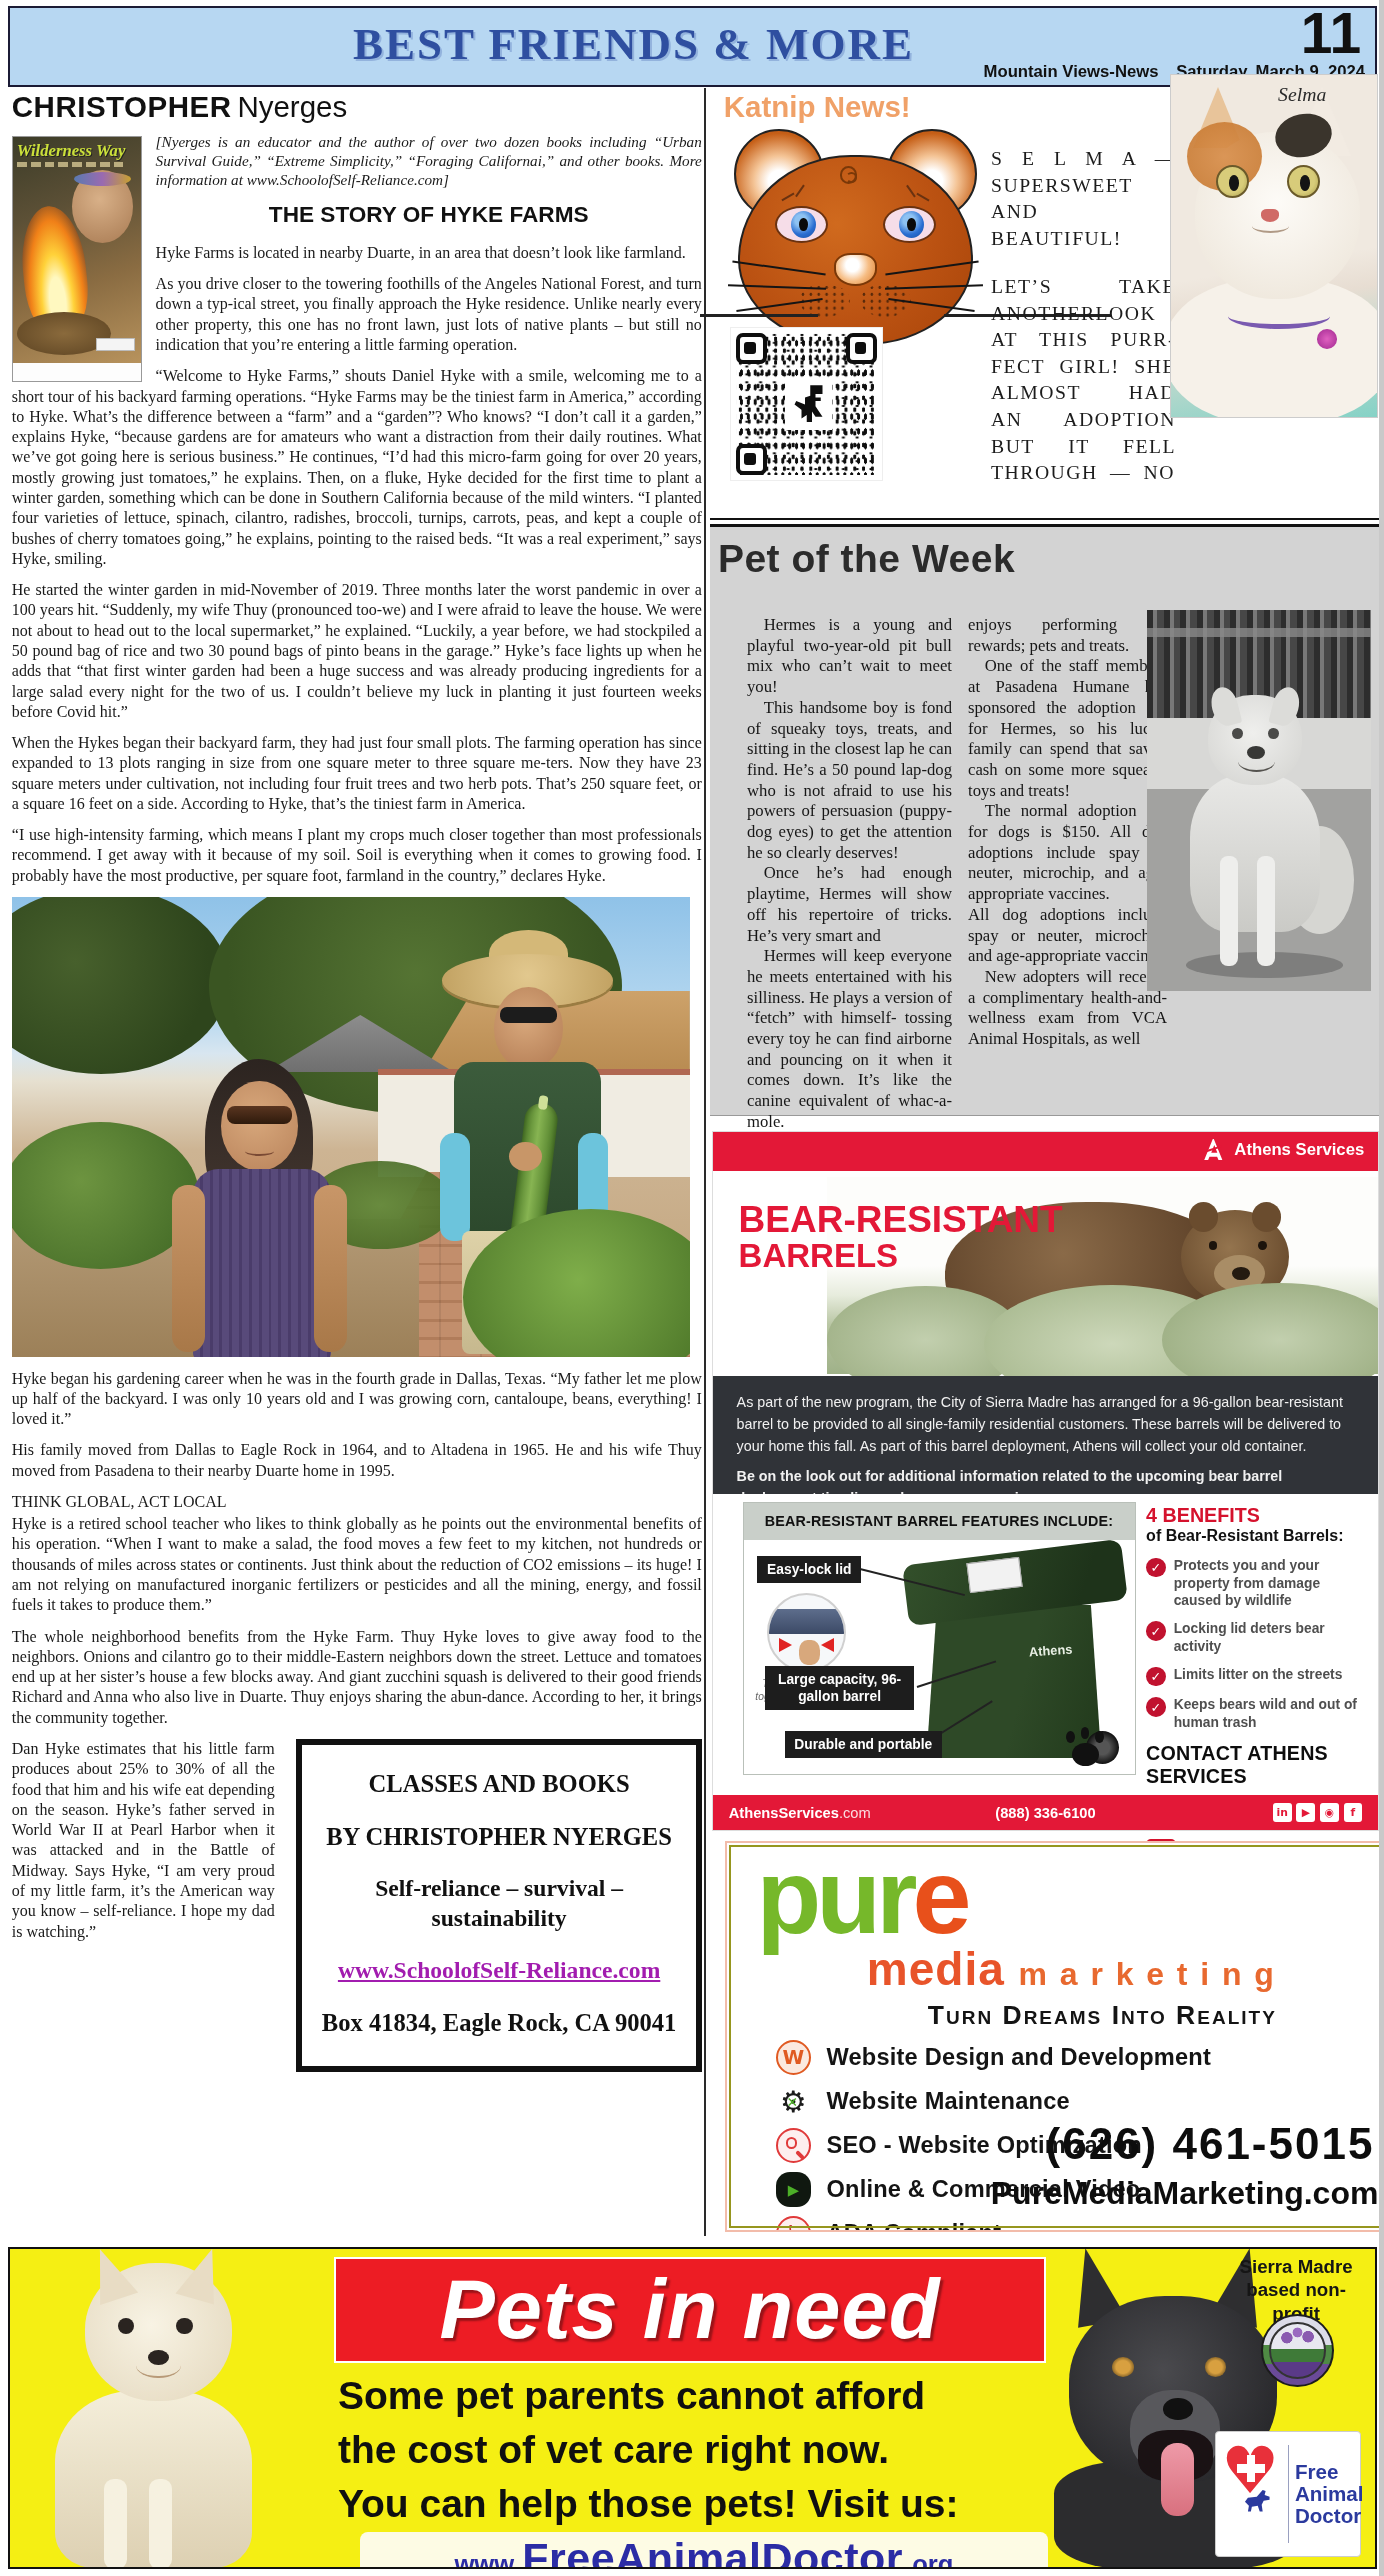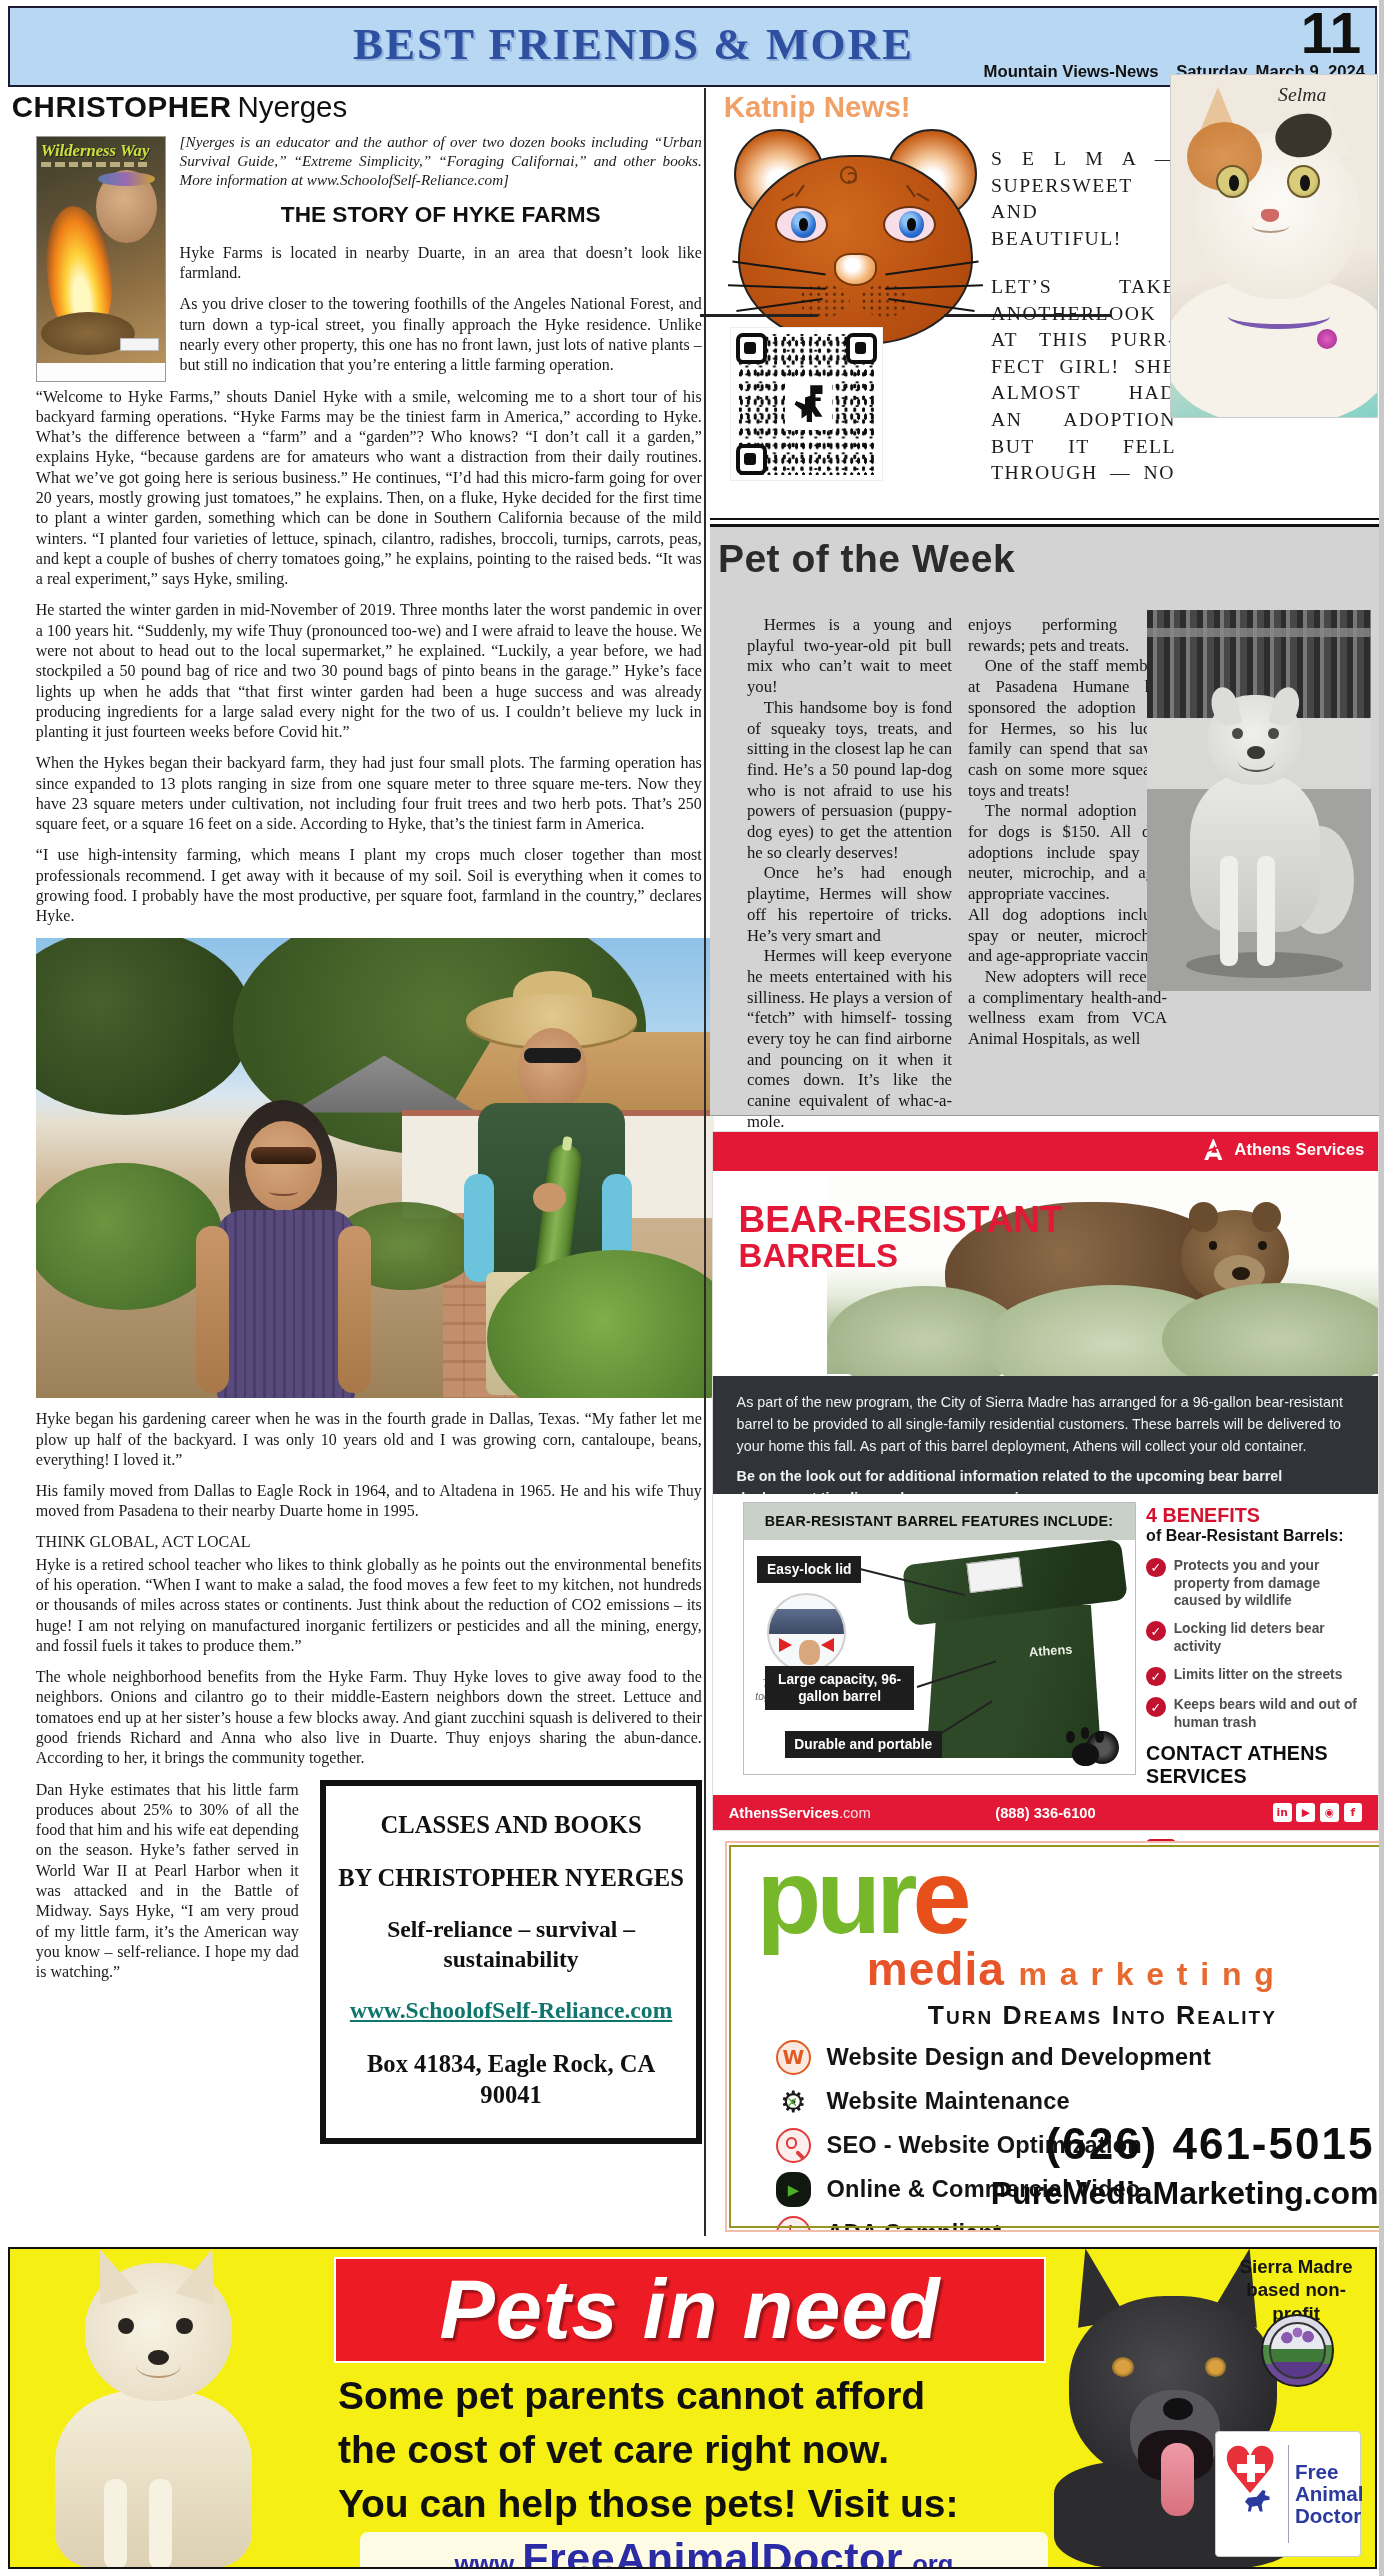--- a/index.html
+++ b/index.html
@@ -16,21 +16,21 @@
   .page-number { position:absolute; right:13.8px; top:-7.9px; font-weight:800; font-size:57px; color:#111; }
   .header-date { position:absolute; right:9.8px; bottom:2.9px; font-weight:bold; font-size:16.7px; color:#111; }
   .header-date span { margin-left:17.7px; }
 
   
   .left-col { position:absolute; left:11.8px; top:90px; width:690px; }
   .byline { font-size:29.5px; color:#111; margin-bottom:7.9px; }
   .byline .b1 { font-weight:800; letter-spacing:0.5px;text-align:right; }
   .byline .b2 { font-weight:400; margin-left:5.9px; }
   .article { font-family:"Liberation Serif", serif; font-size:16px; line-height:1.27;
-    text-align:justify; color:#1a1a1a;margin-left:24px; }
+    text-align:justify; color:#1a1a1a; }
   .article p { margin-bottom:10.8px; }
   .bio { font-style:italic; font-size:15.2px; margin-bottom:7.9px; }
   .story-title { text-align:center; font-family:"Liberation Sans", sans-serif; font-weight:800;
     font-size:22.6px; margin:5.9px 0 13.8px; color:#111; }
   .subhead { margin-bottom:2px !important; }
 
   
   .cover { float:left; width:130px; height:246px; margin:3.9px 13.8px 3.9px 0; position:relative;
     background:linear-gradient(160deg,#3c3c28 0%,#5c5036 30%,#8a6c42 60%,#c09a62 100%);
     border:1px solid #999; overflow:hidden; }
@@ -115,21 +115,21 @@
   .g-m-hand.low { top:295px; left:100px; }
 
   
   .bottom-row { display:flex; gap:21.6px; margin-top:3.9px; }
   .closing-col { width:263px; flex:none; }
   .classes-box { flex:1; border:6.9px solid #111; background:#fff; padding:23.6px 11.8px; text-align:center;
     font-family:"Liberation Serif", serif; font-weight:bold; color:#111; align-self:flex-start; }
   .classes-box div { margin-bottom:21.6px; }
   .classes-box .l1, .classes-box .l2 { font-size:24.6px; }
   .classes-box .l3 { font-size:23.6px; }
-  .classes-box .link { font-size:23.6px; color:#0f766e; text-decoration:underline; }
+  .classes-box .link { font-size:23.6px; color:#a21caf; text-decoration:underline; }
   .classes-box .l4 { font-size:24.6px; margin-bottom:3.9px; }
 
   
   .divider { position:absolute; left:704px; top:88px; width:2px; height:2148px; background:#2a2a2a; }
 
   
   .katnip { position:absolute; left:710px; top:90px; width:669px; height:433px; }
   .katnip-title { font-size:29.5px; font-weight:800; color:#f0a168; margin-left:13.8px; }
   .cat { position:absolute; left:13.8px; top:39px; width:263px; height:216px; }
   .cat .ear { position:absolute; width:90px; height:90px; border-radius:50%; border:2px solid #222;

